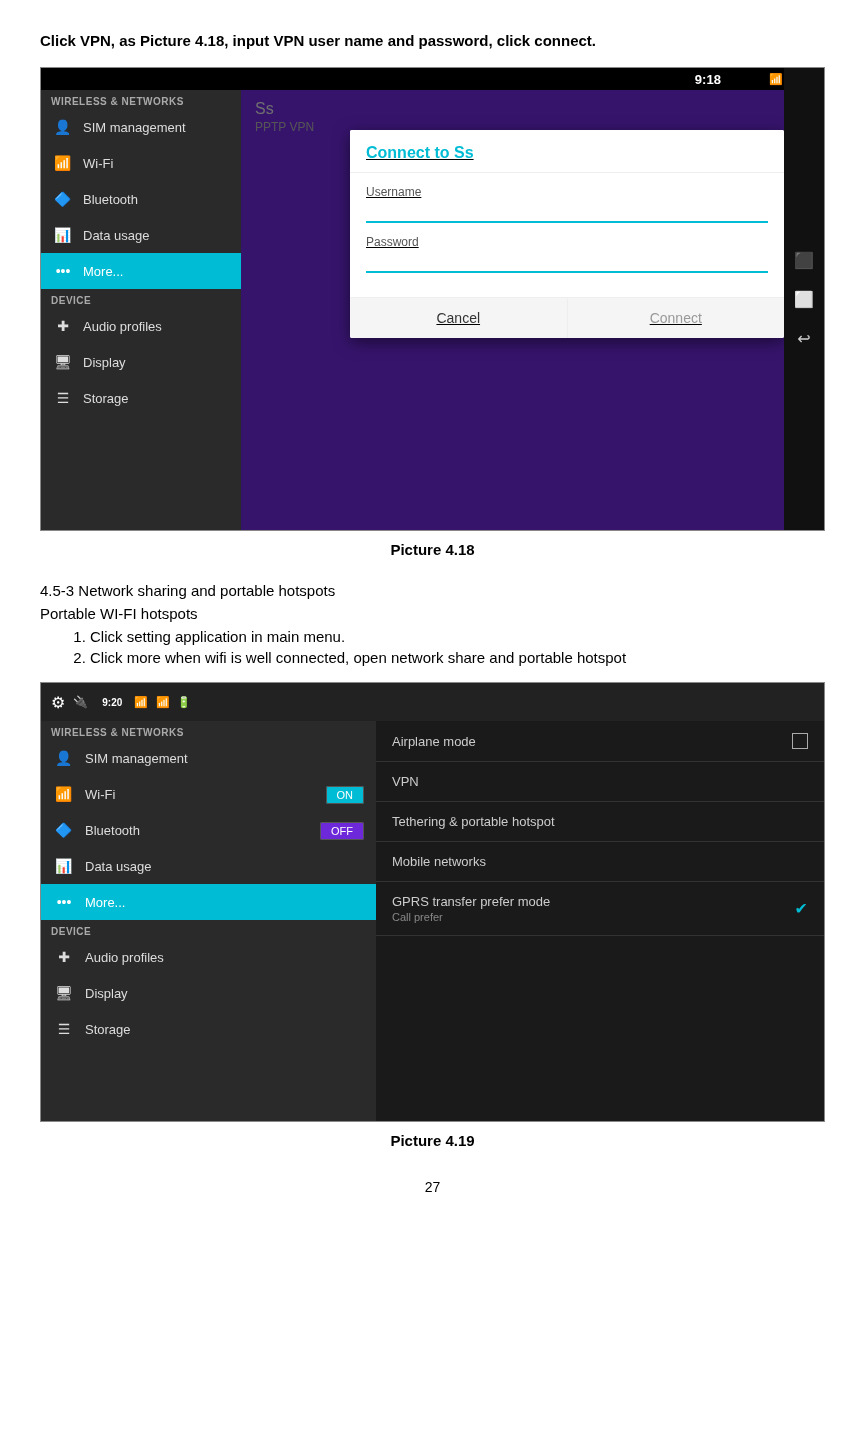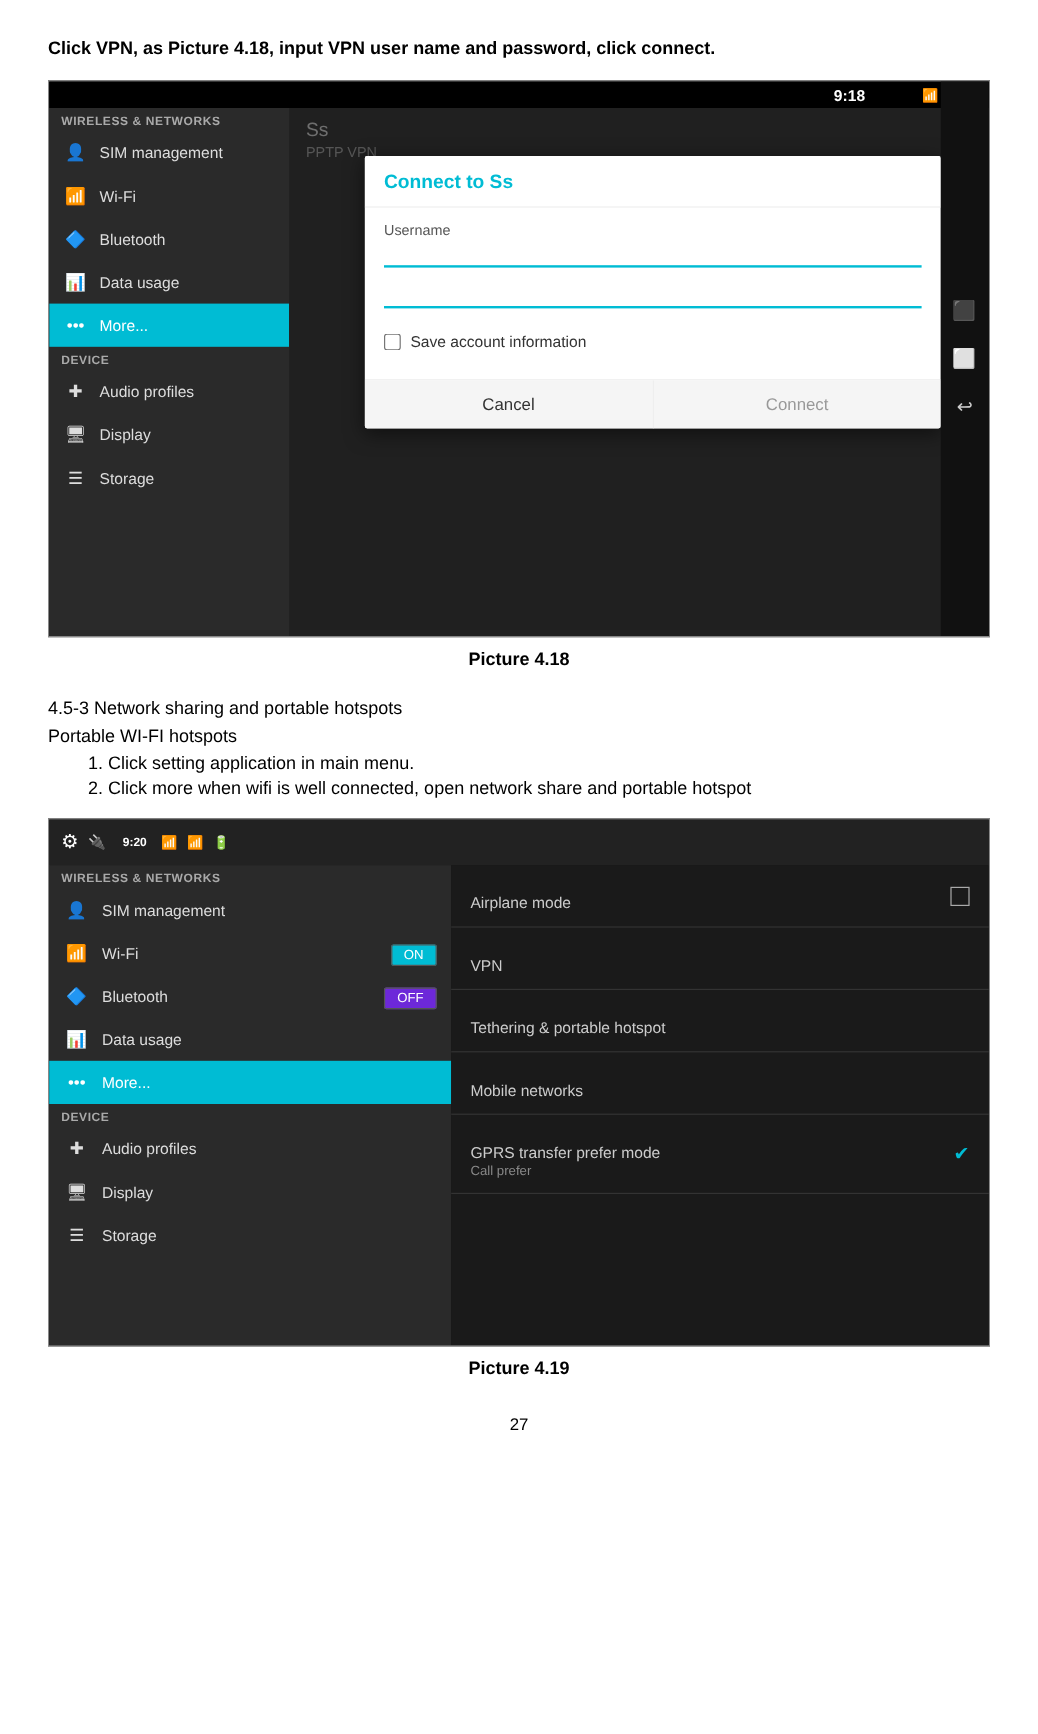--- a/index.html
+++ b/index.html
@@ -94,41 +94,42 @@
 
     .sidebar-item .icon {
       width: 20px;
       text-align: center;
       font-size: 14px;
     }
 
     
     .main-content {
       flex: 1;
-      background: #404040;
+      background: #6d28d9;
       position: relative;
     }
 
     
     .dialog-overlay {
       position: absolute;
       top: 0; left: 0; right: 0; bottom: 0;
       background: rgba(0,0,0,0.5);
       display: flex;
       align-items: flex-start;
       justify-content: flex-end;
       padding: 40px 40px 0 0;
     }
 
     .dialog-box {
       background: #fff;
-      width: 480px;
+      width: 434px;
       border-radius: 2px;
       overflow: hidden;
       box-shadow: 0 4px 16px rgba(0,0,0,0.5);
+      text-decoration: underline;
     }
 
     .dialog-title {
       background: #fff;
       color: #00bcd4;
       font-size: 16px;
       font-weight: bold;
       padding: 14px 16px 10px 16px;
       border-bottom: 1px solid #eee;
     }
@@ -299,21 +300,20 @@
       align-items: center;
       padding: 12px 16px;
       border-bottom: 1px solid #333;
       color: #ccc;
       font-size: 13px;
       cursor: pointer;
     }
 
     .right-row .label {
       flex: 1;
-      margin-top: 12px;
     }
 
     .right-row .sub-label {
       font-size: 11px;
       color: #888;
       display: block;
       margin-top: 2px;
     }
 
     .toggle-btn {
@@ -439,25 +439,22 @@
         <div style="font-size:16px; color:#ddd;">Ss</div>
         <div class="vpn-label">PPTP VPN</div>
       </div>
 
       <div class="dialog-overlay">
         <div class="dialog-box">
           <div class="dialog-title">Connect to Ss</div>
           <div class="dialog-body">
             <div class="dialog-field-label">Username</div>
             <input class="dialog-field-input" type="text" value="" style="">
+            <div class="dialog-field-label">Password</div>
             <input class="dialog-field-input" type="password" value="" style="">
-            <div class="dialog-checkbox-row">
-              <input type="checkbox" style="">
-              <span>Save account information</span>
-            </div>
           </div>
           <div class="dialog-actions">
             <button class="dialog-btn">Cancel</button>
             <button class="dialog-btn">Connect</button>
           </div>
         </div>
       </div>
     </div>
 
     <div class="nav-buttons">

